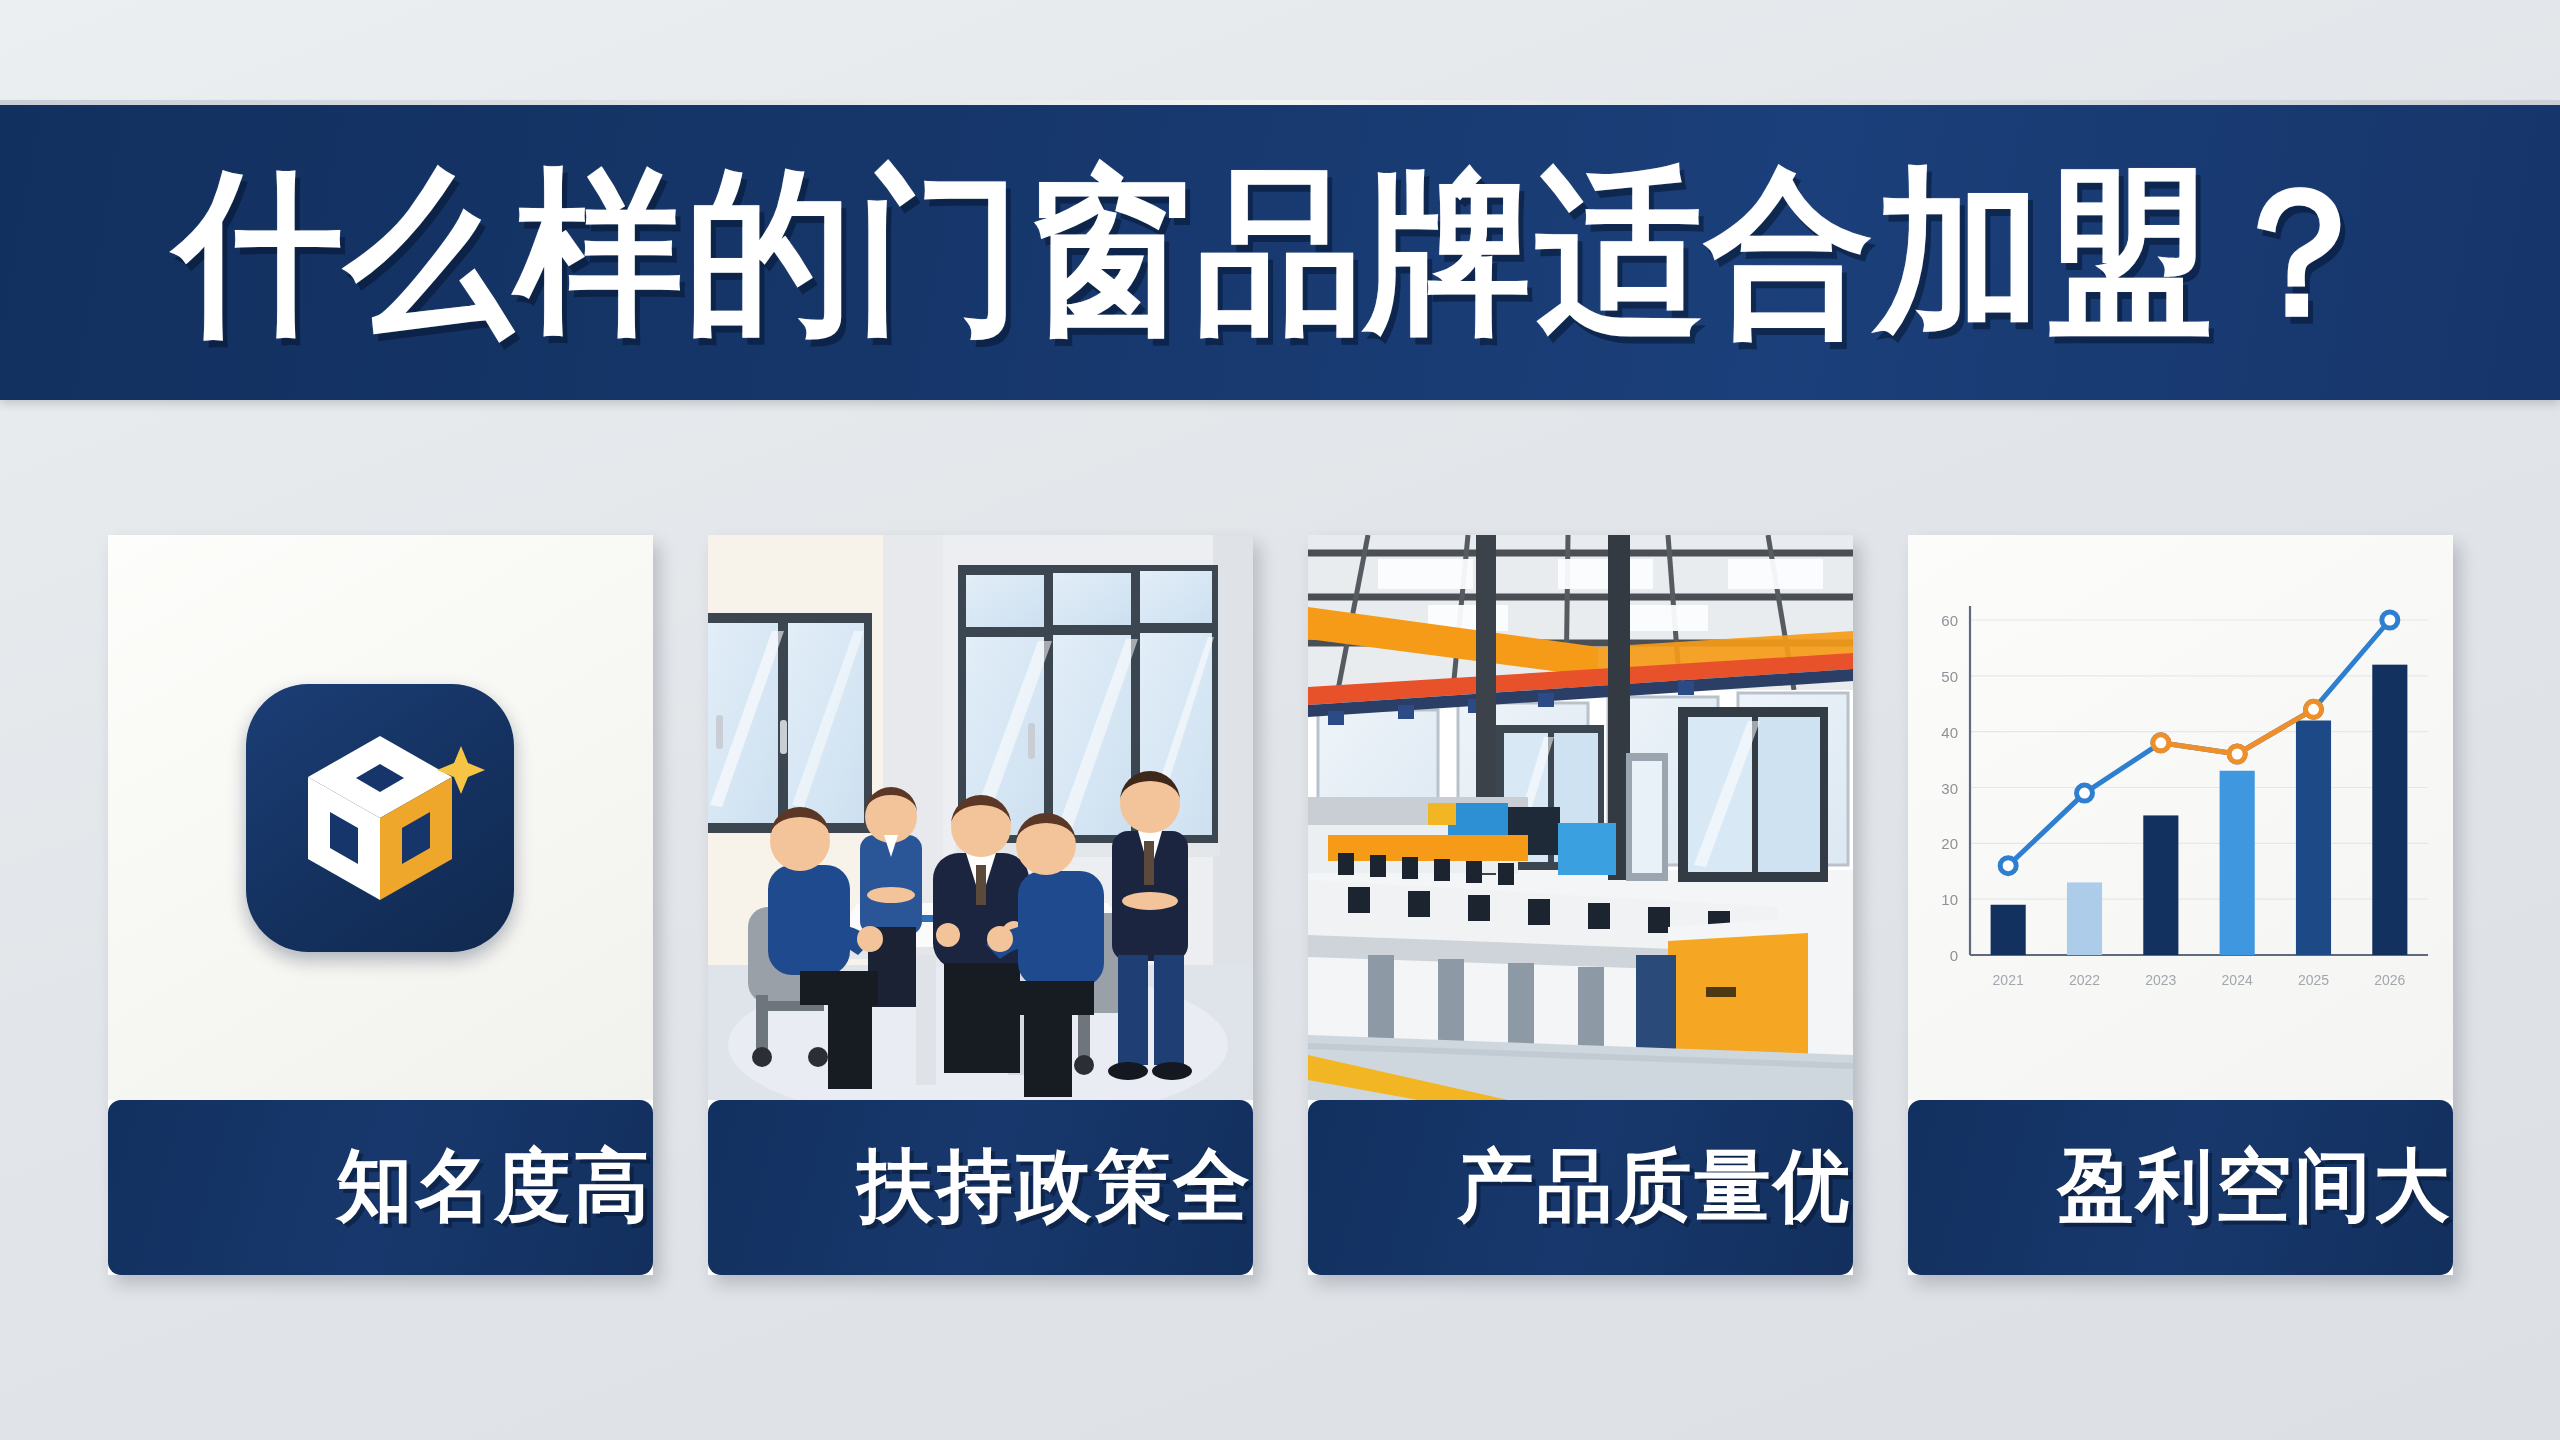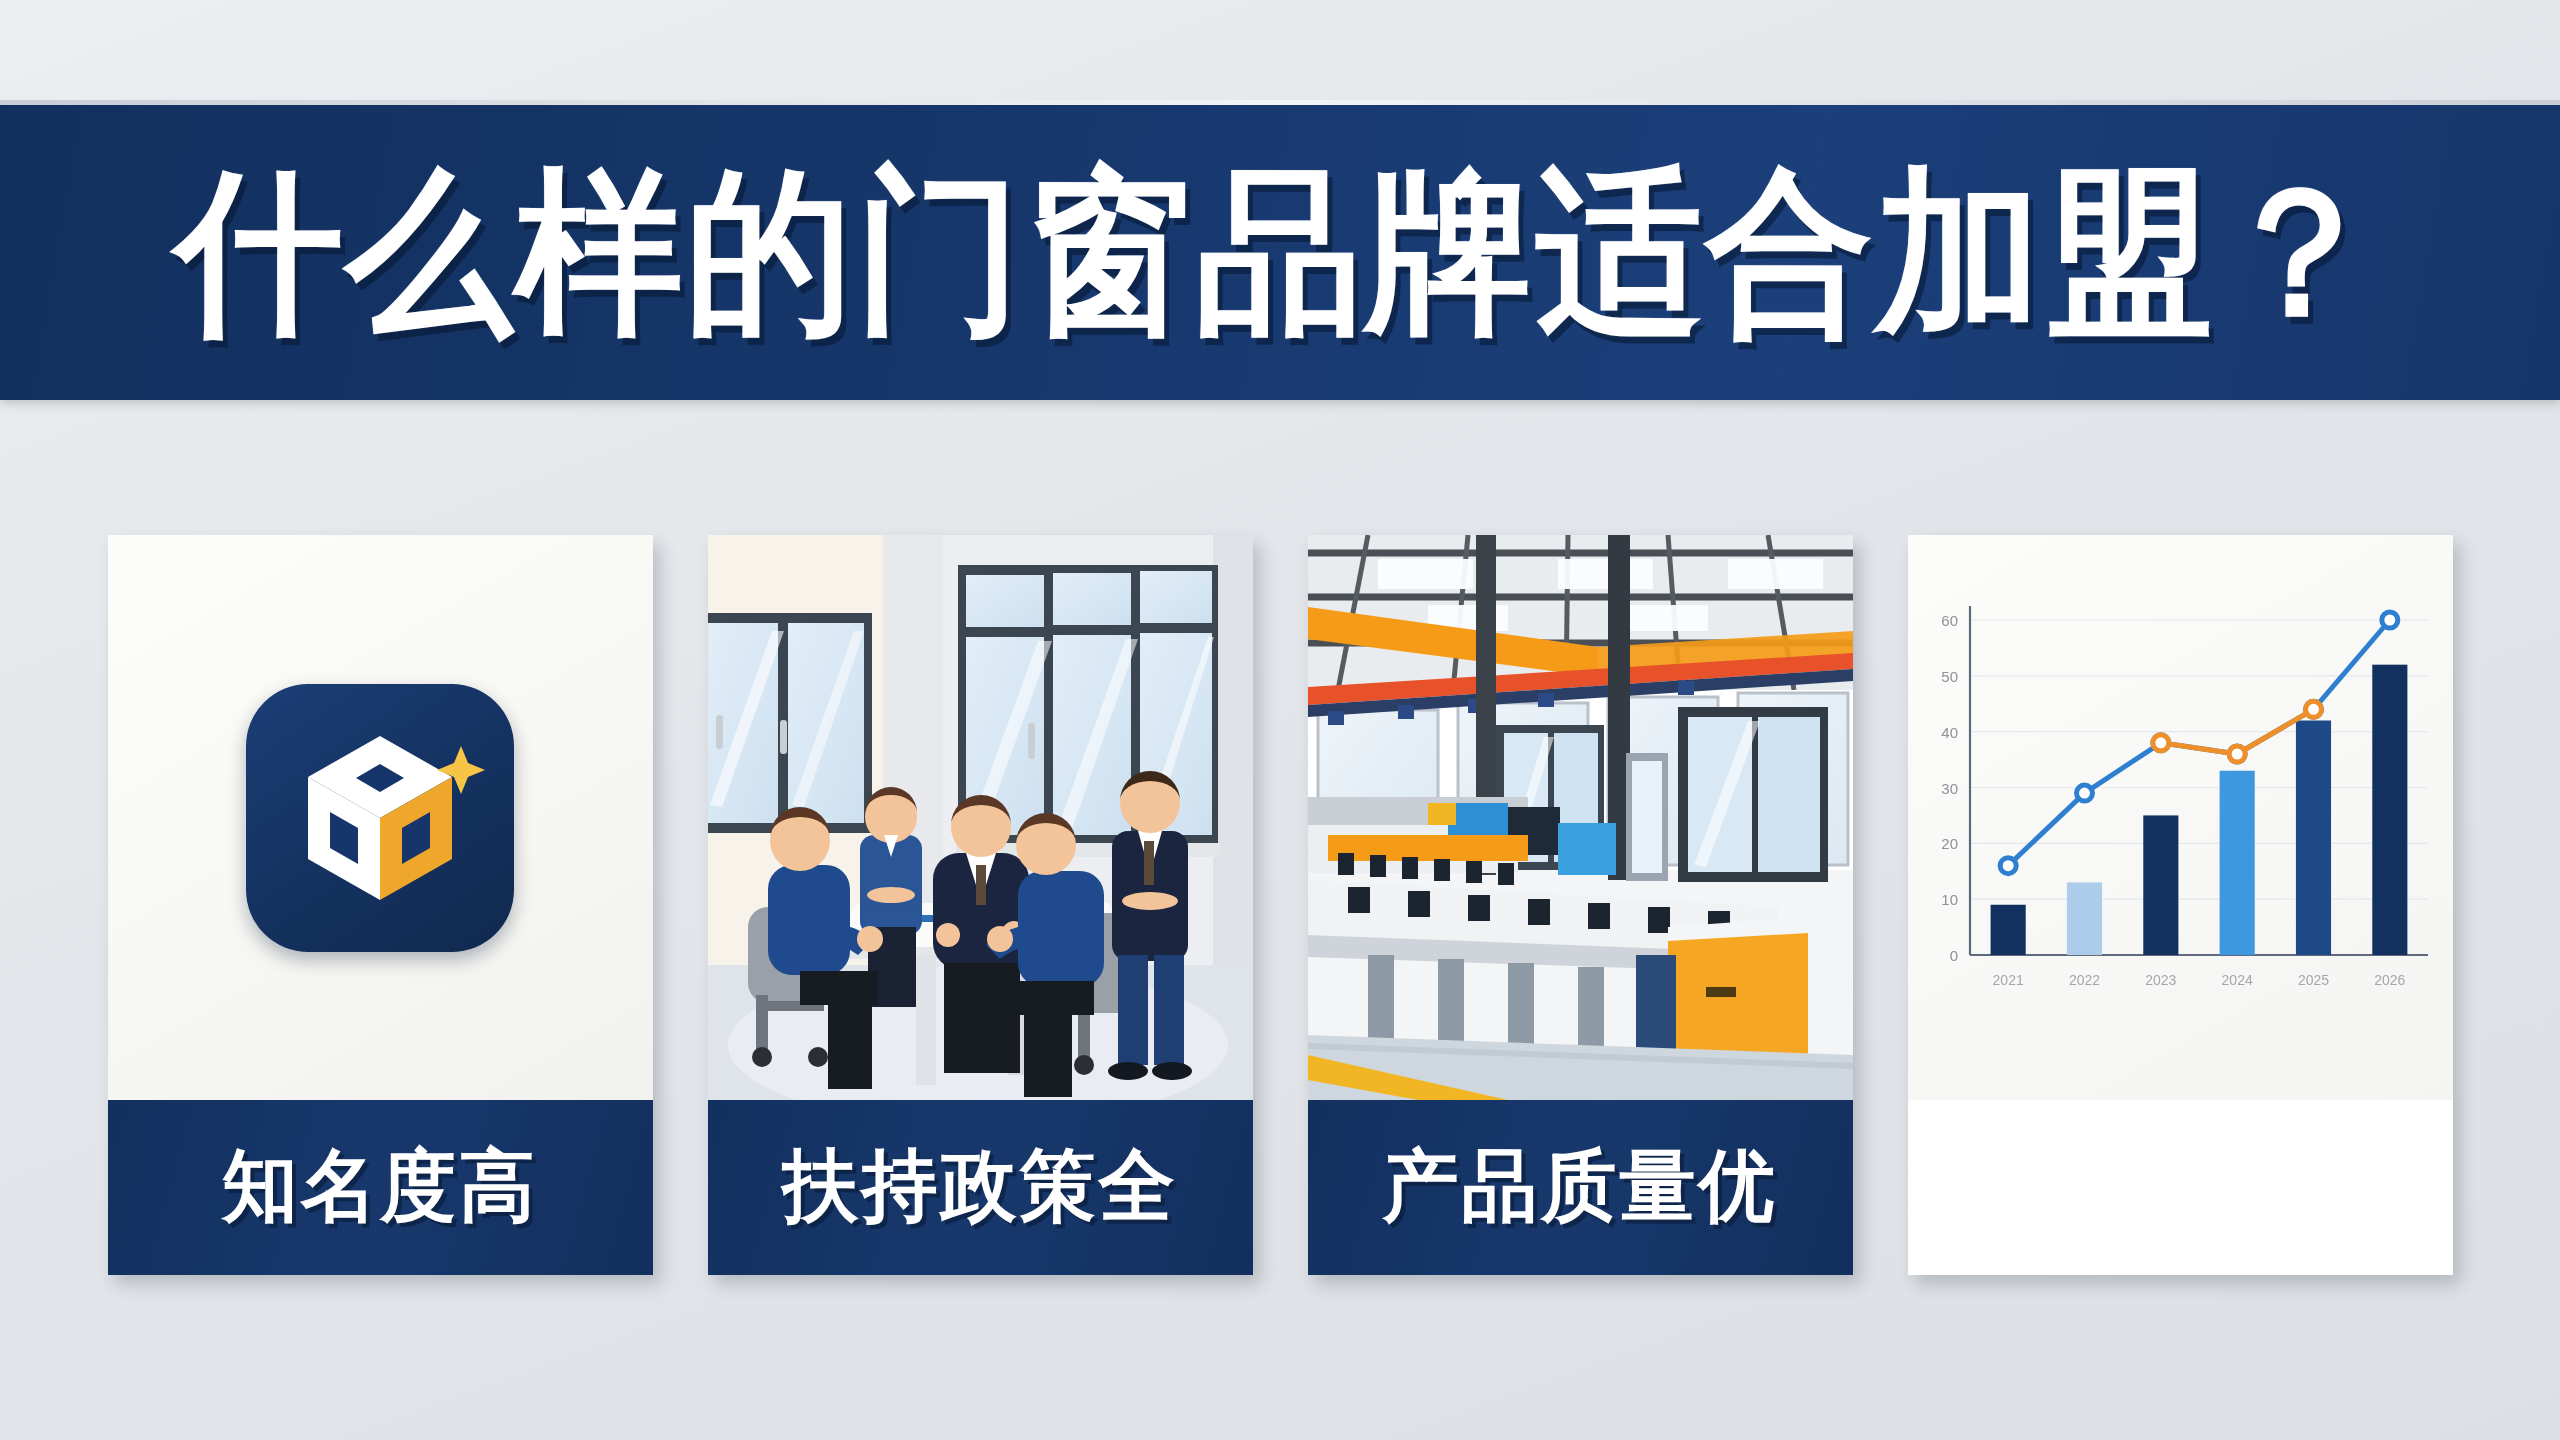--- a/index.html
+++ b/index.html
@@ -36,21 +36,21 @@
     box-shadow:7px 9px 16px rgba(20,30,50,.20);
     background:#fff;overflow:hidden;
   }
   .card-media{
     flex:0 0 565px;width:100%;position:relative;overflow:hidden;
     background:#f7f7f4;
   }
   .card-label{
     flex:1 1 auto;width:100%;
     background:linear-gradient(105deg,#12305f 0%,#18386d 50%,#122f5d 100%);
-    display:flex;align-items:center;justify-content:center;
+    display:flex;align-items:center;justify-content:flex-end;border-radius:13px;
   }
   .card-label span{
     color:#fff;font-size:76px;font-weight:bold;letter-spacing:3px;
     text-shadow:4px 4px 0 rgba(6,20,44,.50);
     transform:scaleY(1.04);white-space:nowrap;
   }
 
   
   .logo-wrap{
     position:absolute;inset:0;
@@ -403,15 +403,18 @@
             <circle cx="329.16666666666663" cy="219" r="8" fill="#ffffff" stroke="#2f7fd1" stroke-width="5"></circle>
             <circle cx="405.5" cy="174.33333333333334" r="8" fill="#ffffff" stroke="#2f7fd1" stroke-width="5"></circle>
             <circle cx="481.8333333333333" cy="85" r="8" fill="#ffffff" stroke="#2f7fd1" stroke-width="5"></circle>
             <polyline points="252.83333333333331,207.83333333333334 329.16666666666663,219 405.5,174.33333333333334" fill="none" stroke="#ef8f2a" stroke-width="5" stroke-linecap="round" stroke-linejoin="round"></polyline>
             <circle cx="252.83333333333331" cy="207.83333333333334" r="8" fill="#ffffff" stroke="#ef8f2a" stroke-width="5"></circle>
             <circle cx="329.16666666666663" cy="219" r="8" fill="#ffffff" stroke="#ef8f2a" stroke-width="5"></circle>
             <circle cx="405.5" cy="174.33333333333334" r="8" fill="#ffffff" stroke="#ef8f2a" stroke-width="5"></circle>
           </svg>
       </div>
     </div>
+    <div class="card-label">
+      <span>盈利空间大</span>
+    </div>
   </div>
 
 </div>
 
 </body></html>

